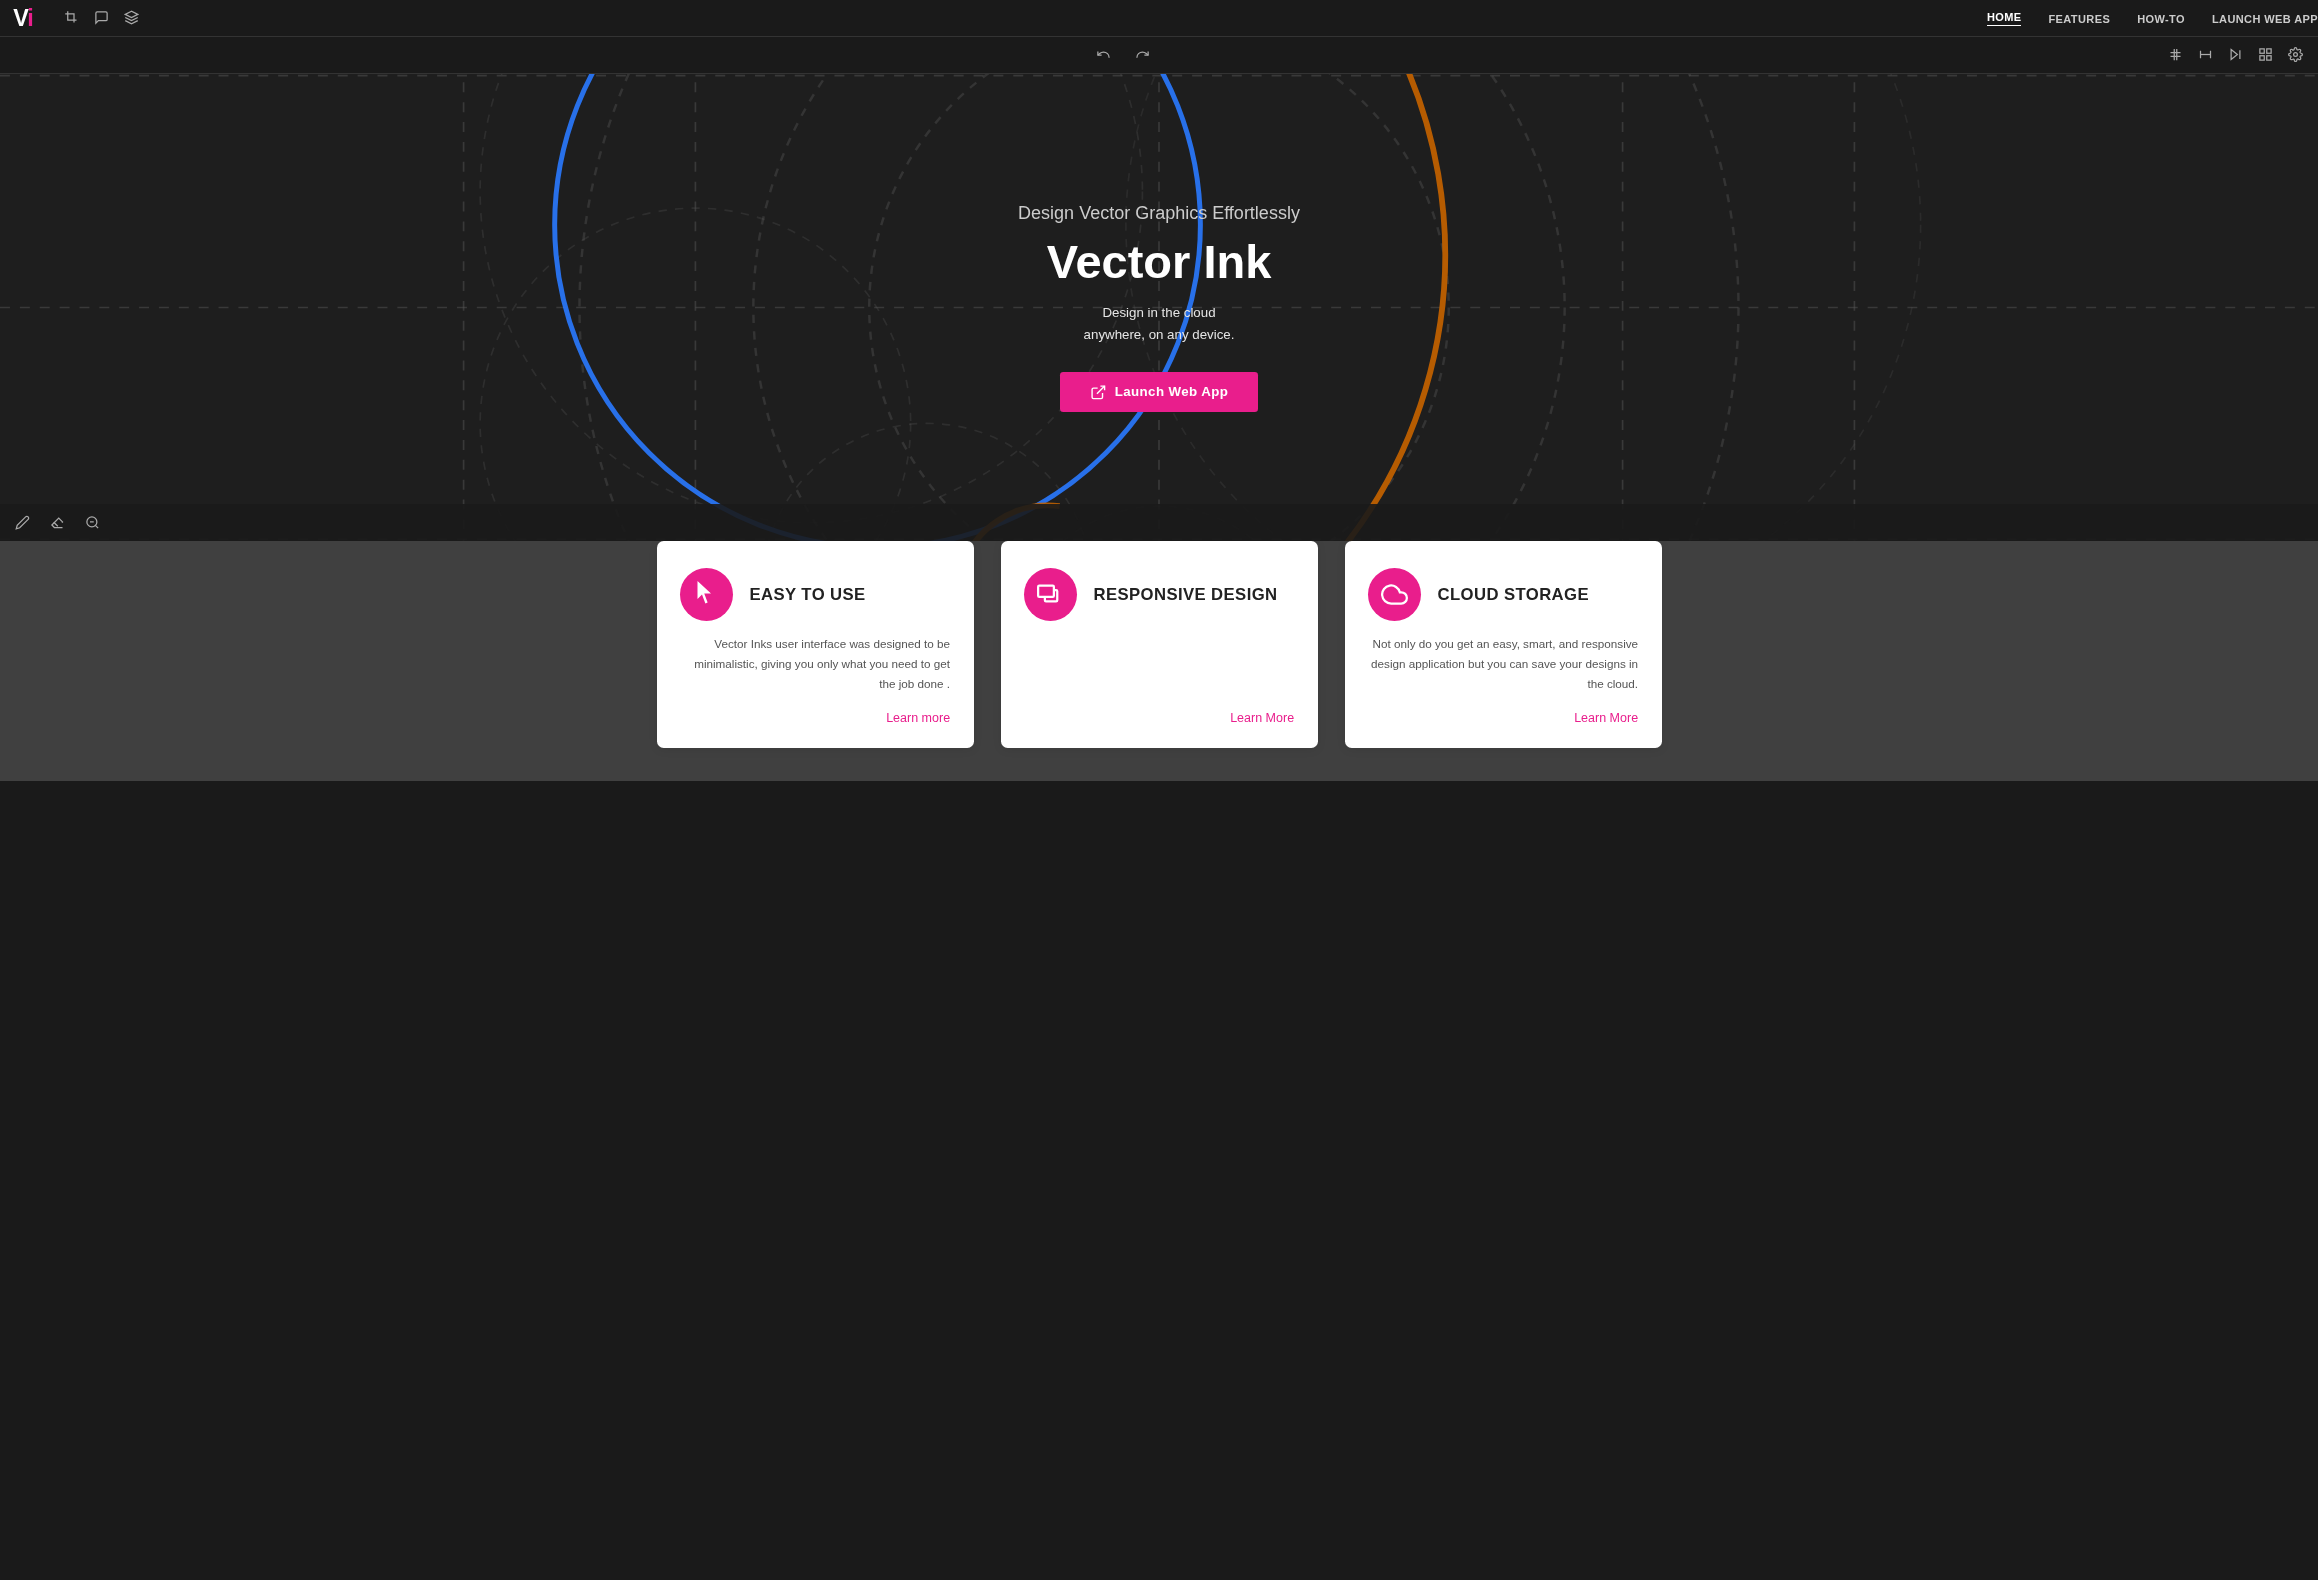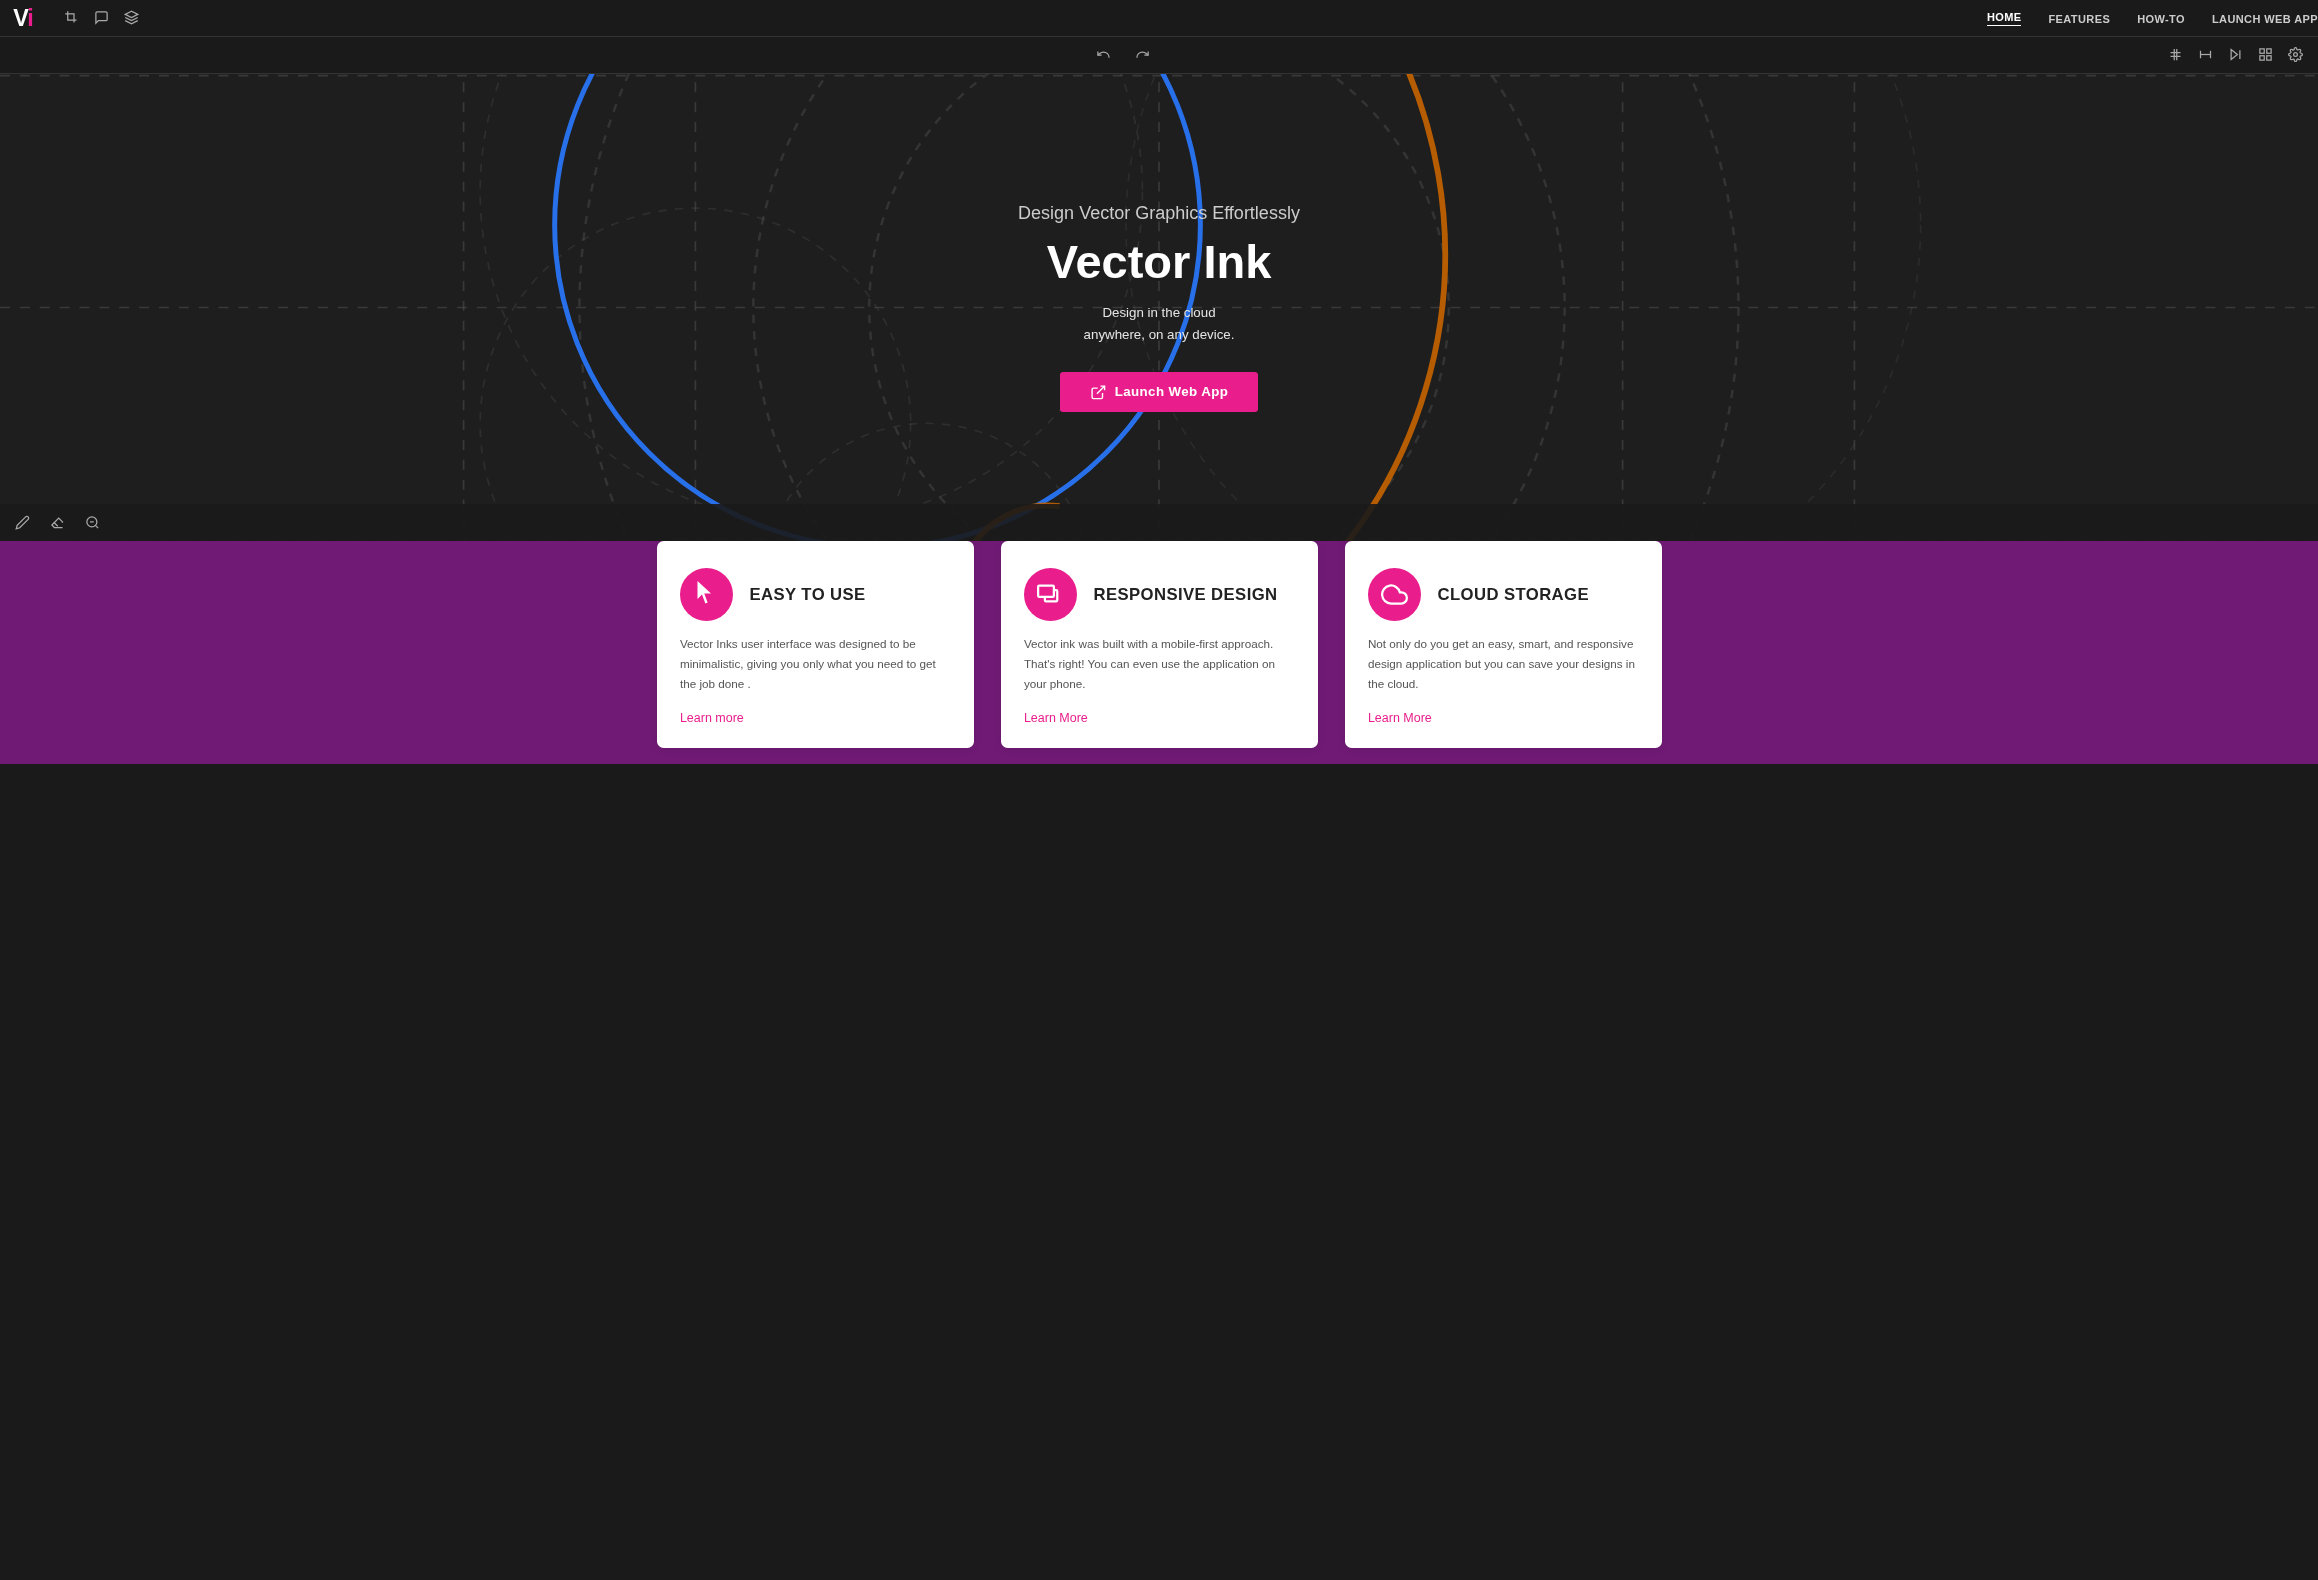--- a/index.html
+++ b/index.html
@@ -160,26 +160,27 @@
       background: rgba(26,26,26,0.9);
       display: flex;
       align-items: center;
       padding: 0 13.3px;
       gap: 16.7px;
       z-index: 20;
     }
 
     
     .features {
-      background: #701a75;
-      padding: 0 50px 16px 50px;
+      background: #404040;
+      padding: 0 50px 33px 50px;
       display: flex;
       gap: 27px;
       justify-content: center;
       margin-top: 0;
+      text-align: right;
     }
     .feature-card {
       background: #fff;
       border-radius: 6.7px;
       padding: 27px 23.4px 23.4px 23.4px;
       flex: 1;
       max-width: 317px;
       box-shadow: 0 1.7px 10px rgba(0,0,0,0.08);
       display: flex;
       flex-direction: column;
@@ -424,21 +425,20 @@
     <div class="feature-header">
       <div class="feature-icon-circle">
         <svg viewBox="0 0 24 24">
           <rect x="1" y="4" width="14" height="10" rx="1" fill="none" stroke="#fff" stroke-width="2"></rect>
           <path d="M15 8h2a1 1 0 011 1v8a1 1 0 01-1 1H8a1 1 0 01-1-1v-2" stroke="#fff" stroke-width="2" fill="none"></path>
           <line x1="5" y1="14" x2="5" y2="14" stroke="#fff" stroke-width="2"></line>
         </svg>
       </div>
       <h3 class="feature-title">RESPONSIVE DESIGN</h3>
     </div>
-    <p class="feature-desc">Vector ink was built with a mobile-first approach. That's right! You can even use the application on your phone.</p>
     <a class="feature-link">Learn More</a>
   </div>
 
   <div class="feature-card">
     <div class="feature-header">
       <div class="feature-icon-circle">
         <svg viewBox="0 0 24 24">
           <path d="M18 10h-1.26A8 8 0 109 20h9a5 5 0 000-10z" fill="none" stroke="#fff" stroke-width="2"></path>
         </svg>
       </div>

